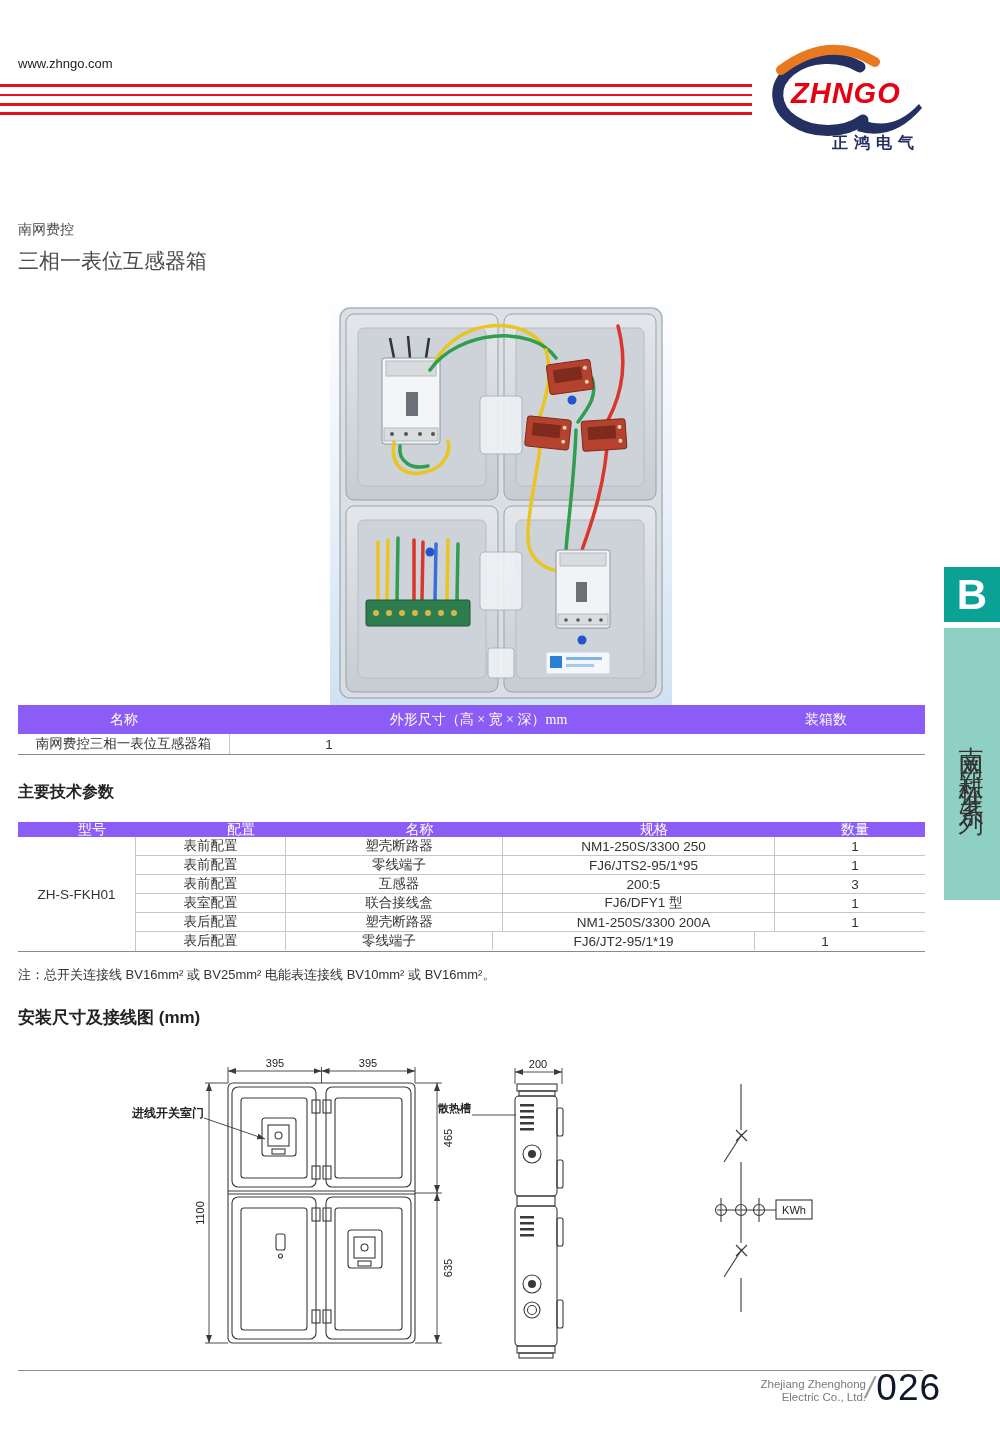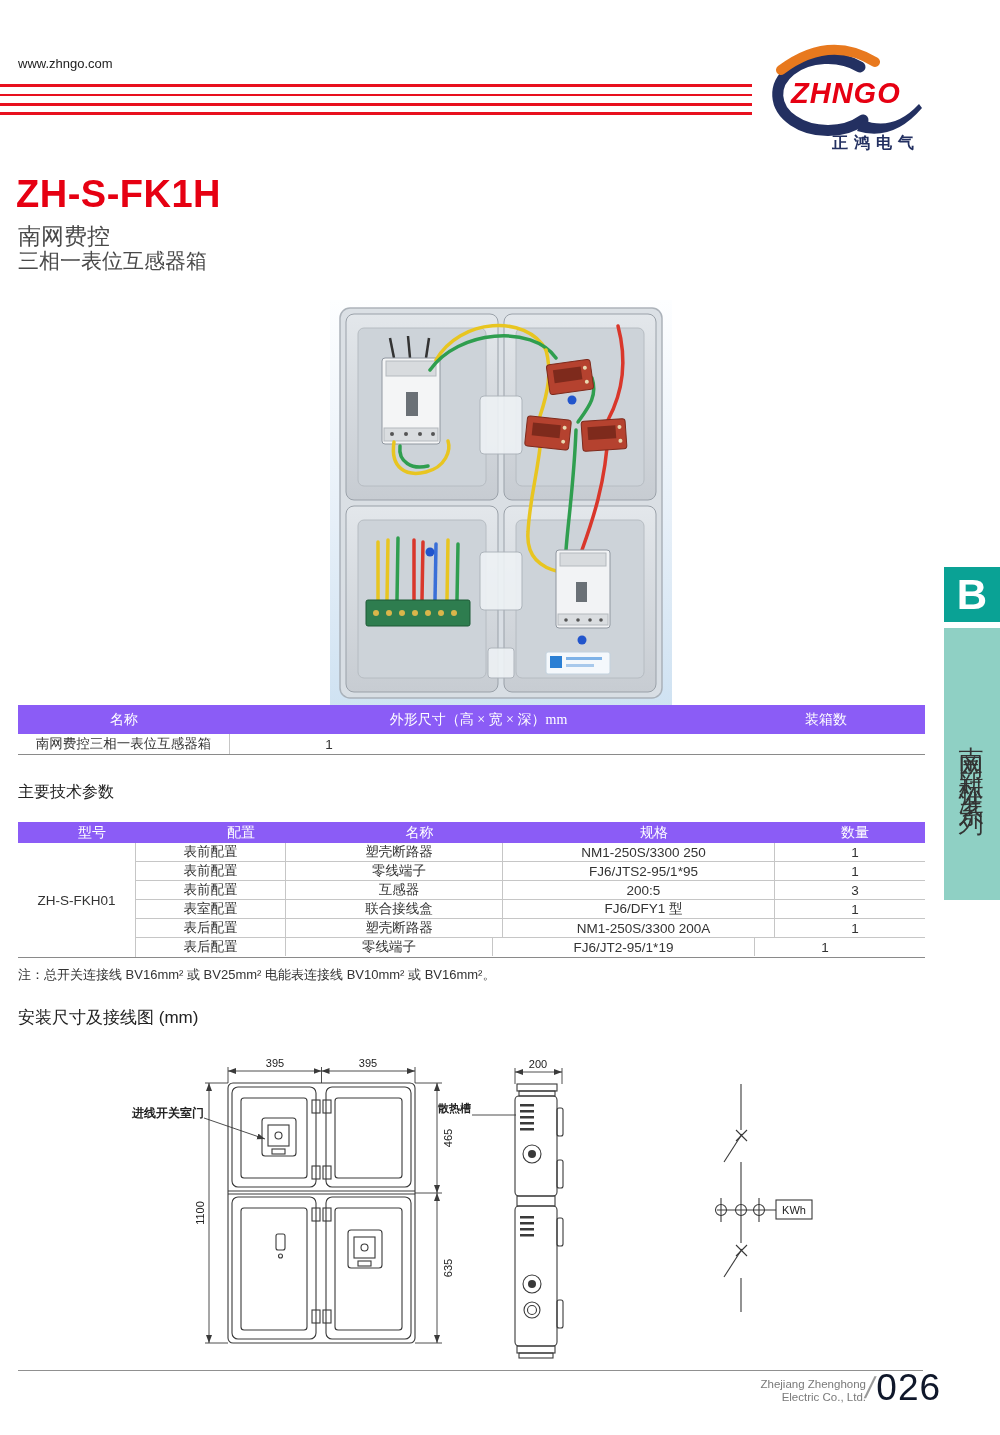--- a/index.html
+++ b/index.html
@@ -4,35 +4,35 @@
 <style>
   html,body{margin:0;padding:0;background:#ffffff;}
   #page{position:relative;width:1000px;height:1435px;background:#fff;overflow:hidden;
         font-family:"Liberation Sans","DejaVu Sans",sans-serif;color:#333;}
   .abs{position:absolute;}
   
   .website{left:18px;top:56px;font-size:13px;color:#222;}
   .redline{left:0;height:2.5px;background:#e8101e;width:752px;}
   
   .model-title{left:16px;top:173px;font-size:38px;font-weight:bold;color:#e60012;letter-spacing:0.5px;}
-  .sub1{left:18px;top:221px;font-size:23px;color:#4a4a4a;}
+  .sub1{left:18px;top:221px;font-size:14px;color:#4a4a4a;}
   .sub2{left:18px;top:247px;font-size:21px;color:#4a4a4a;}
   
   .tbl{left:18px;width:907px;}
   .trow{display:flex;align-items:stretch;}
   .thead{background:#8b5cf6;color:#fff;font-family:Liberation Serif, serif;}
   .cell{display:flex;align-items:center;justify-content:center;text-align:center;
         font-size:13.5px;box-sizing:border-box;}
   .thead .cell{font-size:14px;}
   .c1a{width:212px;} .c2a{width:497px;} .c3a{width:198px;}
   .b1{width:148px;} .b2{width:150px;} .b3{width:207px;} .b4{width:262px;} .b5{width:140px;}
   .vdiv{border-right:1px solid #c6c6c6;}
   .hline{border-bottom:1px solid #c6c6c6;gap:10px;}
   .botline{border-bottom:1px solid #8a8a8a;}
-  .sec-title{left:18px;font-size:16px;font-weight:normal;color:#222;}
+  .sec-title{left:18px;font-size:16px;font-weight:bold;color:#222;}
   .note{left:18px;top:966px;font-size:13px;color:#333;}
   
   .tab-b{left:944px;top:567px;width:56px;height:55px;background:#0aa295;display:flex;
          align-items:center;justify-content:center;color:#fff;font-size:42px;font-weight:bold;}
   .tab-strip{left:944px;top:628px;width:56px;height:272px;background:#8fd0c4;display:flex;
          align-items:center;justify-content:center;}
   .tab-strip span{writing-mode:vertical-rl;text-orientation:upright;font-size:25px;
          letter-spacing:11px;color:#333;font-weight:500;}
   
   .foot-line{left:18px;top:1370px;width:905px;height:1px;background:#909090;}
@@ -54,21 +54,20 @@
   <div class="abs redline" style="top:112px;"></div>
 
   <svg class="abs" style="left:745px;top:42px;" width="190" height="115" viewBox="0 0 190 115">
     <path d="M 115,25 A 50,36 0 1 0 118,78" fill="none" stroke="#233061" stroke-width="11" stroke-linecap="round"></path>
     <path d="M 118,78 Q 148,90 174,62 L 177,66 Q 148,100 112,89 Z" fill="#233061"></path>
     <path d="M 36,28 Q 84,-8 130,20" fill="none" stroke="#e8791e" stroke-width="10" stroke-linecap="round"></path>
     <text x="46" y="61" font-size="29" font-weight="bold" font-style="italic" fill="#e60012" letter-spacing="1">ZHNGO</text>
     <text x="87" y="106" font-size="16" font-weight="bold" fill="#233061" letter-spacing="6">正鸿电气</text>
   </svg>
 
-  <div class="abs model-title">ZH-S-FK1H</div>
   <div class="abs sub1">南网费控</div>
   <div class="abs sub2">三相一表位互感器箱</div>
 
   <svg class="abs" style="left:330px;top:300px;" width="342" height="408" viewBox="0 0 342 408">
     <defs>
       <linearGradient id="bgph" x1="0" y1="0" x2="0" y2="1">
         <stop offset="0" stop-color="#fdfeff"></stop>
           <stop offset="0.55" stop-color="#e6eff8"></stop>
           <stop offset="1" stop-color="#cfe2f2"></stop>
       </linearGradient>
@@ -192,21 +191,21 @@
     </div>
     <div class="trow botline" style="height:20px;">
       <div class="cell c1a vdiv">南网费控三相一表位互感器箱</div>
       <div class="cell c3a">1</div>
     </div>
   </div>
 
   <div class="abs sec-title" style="top:782px;">主要技术参数</div>
 
   <div class="abs tbl" style="top:822px;">
-    <div class="trow thead" style="height:21px;">
+    <div class="trow thead" style="height:15px;">
       <div class="cell b1">型号</div>
       <div class="cell b2">配置</div>
       <div class="cell b3">名称</div>
       <div class="cell b4">规格</div>
       <div class="cell b5">数量</div>
     </div>
     <div class="trow botline">
       <div class="cell b1 vdiv" style="height:114px;">ZH-S-FKH01</div>
       <div>
         <div class="trow hline" style="height:18px;">

